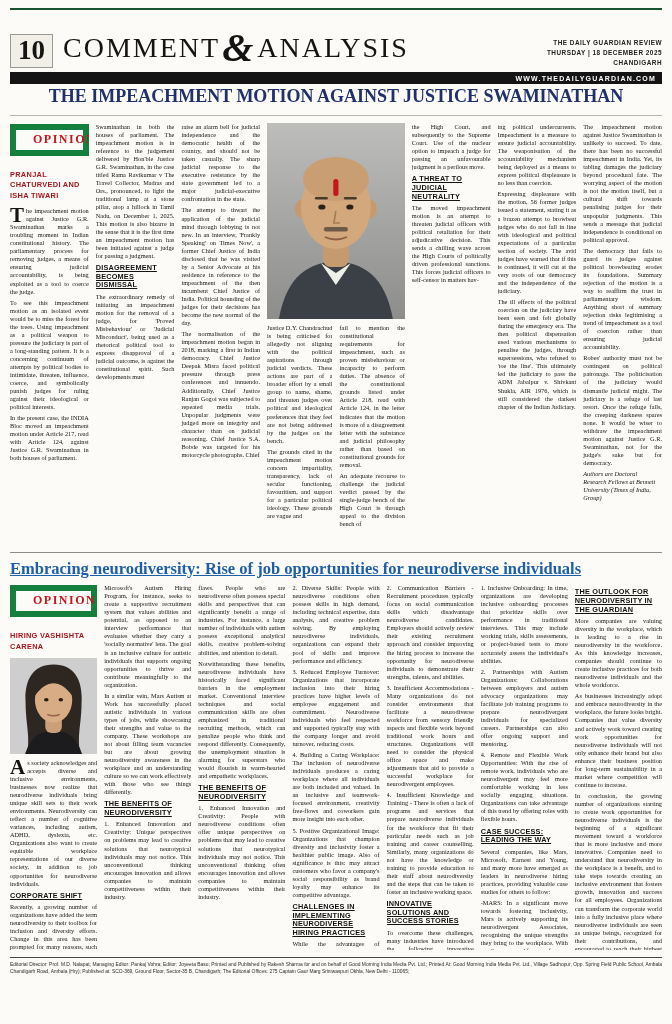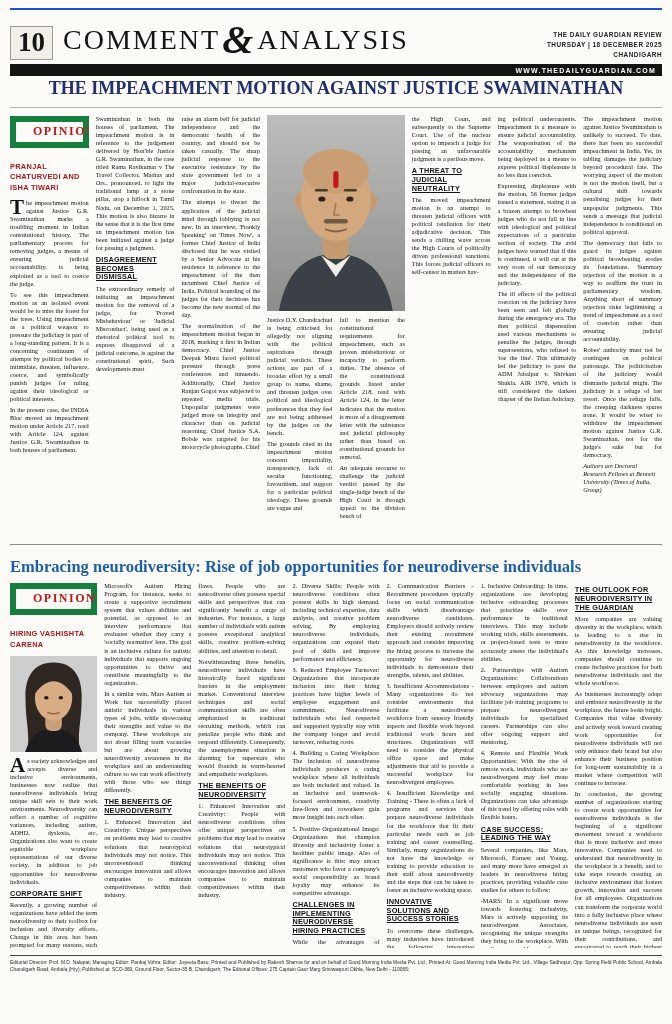--- a/index.html
+++ b/index.html
@@ -2,37 +2,37 @@
 <html><head>
 <meta charset="utf-8">
 <style>
   html,body { margin:0; padding:0; background:#dddcd6; }
   .page { width:672px; height:1024px; margin:0 auto; background:#fcfbf7; color:#141414;
           font-family:"Liberation Serif", serif; box-sizing:border-box; padding:8px 10px 6px;
           position:relative; overflow:hidden; }
 
   
   .masthead { display:flex; align-items:flex-end; justify-content:space-between;
-              border-top:2px solid #1d4ed8; padding-top:10px; }
+              border-top:2px solid #14532d; padding-top:18px; }
   .mast-left { display:flex; align-items:flex-end; gap:10px; }
   .pagenum { font-size:27px; font-weight:bold; line-height:1; padding:2px 7px 3px;
              border:1px solid #9a9a94; background:#f1efe8; }
   .mast-title { font-size:28px; letter-spacing:2px; line-height:1; white-space:nowrap; }
   .mast-title .amp { font-size:40px; font-style:italic; font-weight:bold; vertical-align:-4px; padding:0 2px; }
   .mast-right { text-align:right; font-family:"Liberation Sans", sans-serif; font-size:6.4px;
                 font-weight:bold; letter-spacing:.5px; line-height:1.55; color:#222; }
   .webbar { background:#141414; color:#fff; text-align:right; font-family:"Liberation Sans", sans-serif;
             font-size:7px; font-weight:bold; letter-spacing:1.2px; padding:2.5px 6px; margin-top:4px; }
 
   
   .h1 { color:#c4161c; text-align:center; font-size:27px; font-weight:bold;
         margin:9px 0 2px; letter-spacing:.4px; line-height:1.05; }
   .h2 { color:#20306b; text-align:center; font-size:18px; font-weight:bold; margin:2px 0 8px; }
   .rule { border-top:1px solid #b9b6ac; margin:2px 0 7px; }
-  .h1b { color:#1d5fa8; font-size:16.5px; font-weight:bold; margin:13px 0 6px; line-height:1.1; white-space:nowrap; }
+  .h1b { color:#1d5fa8; font-size:16.5px; font-weight:bold; margin:7px 0 6px; line-height:1.1; white-space:nowrap;text-decoration:underline; }
 
   
   .cols { display:flex; gap:7px; }
   .col { flex:1 1 0; min-width:0; overflow:hidden; }
   .a1cols { height:422px; }
   .a2cols { height:366px; }
   .photo-col { flex:1.75 1 0; display:flex; flex-direction:column; }
   .minis { display:flex; gap:7px; flex:1 1 auto; overflow:hidden; }
   .mini { flex:1 1 0; min-width:0; overflow:hidden; }
 

